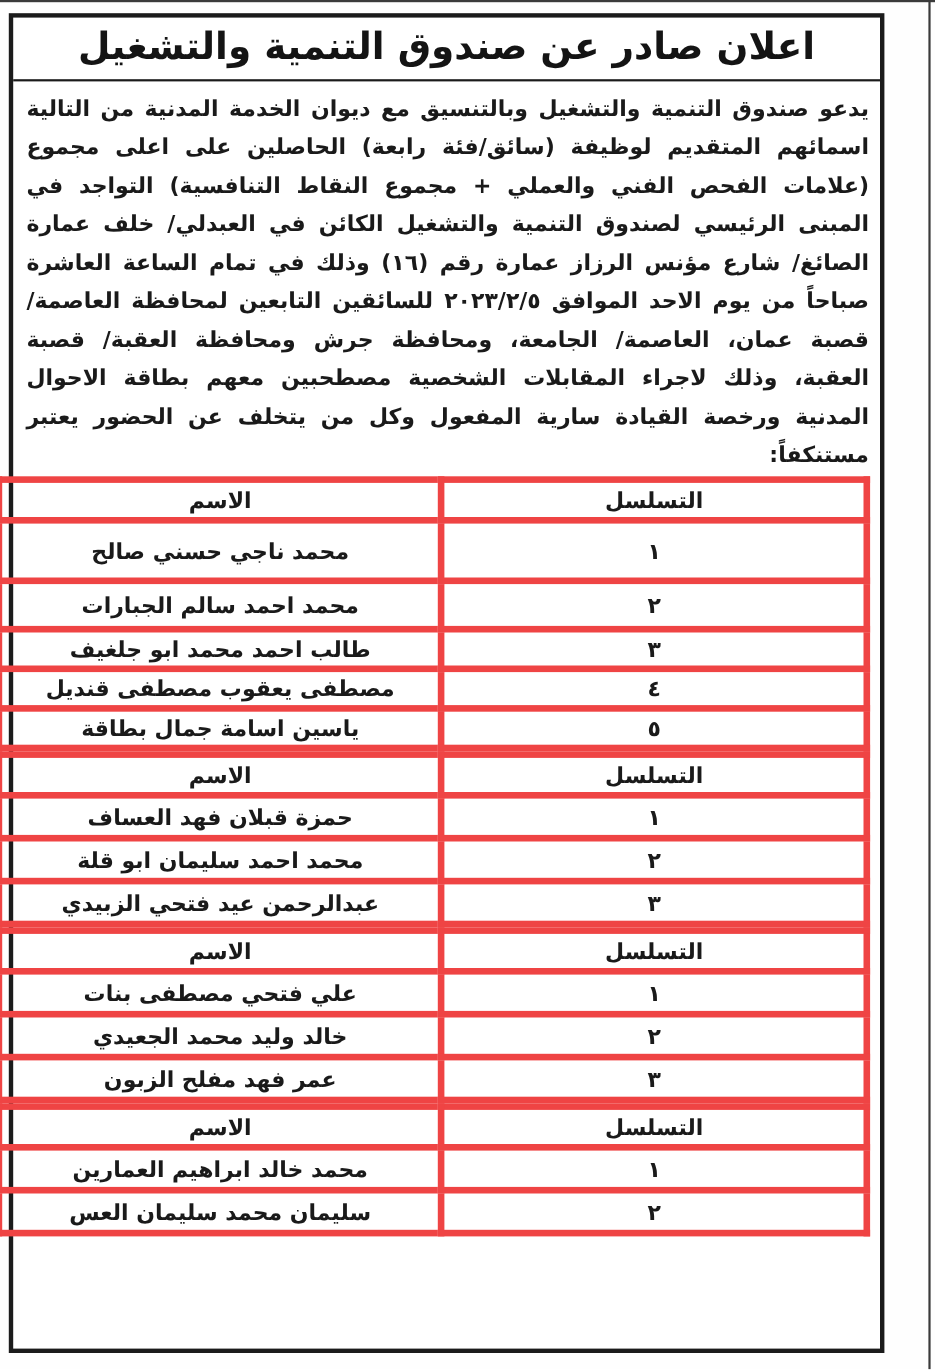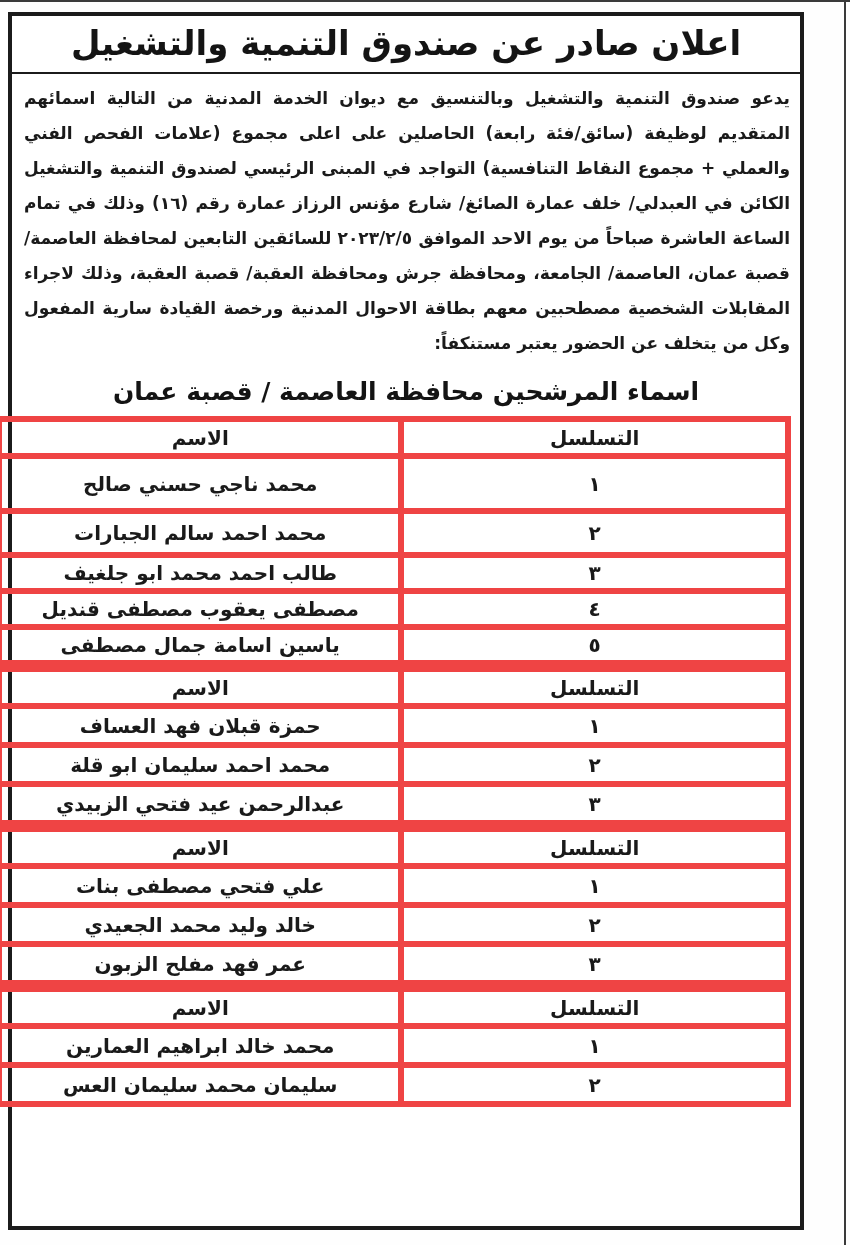--- a/index.html
+++ b/index.html
@@ -42,21 +42,21 @@
     text-align: center;
     font-size: 34px;
     font-weight: bold;
     color: #141414;
     padding: 7px 10px 9px;
     border-bottom: 2px solid #1b1b1b;
     letter-spacing: 0;
   }
   .doc-body {
     padding: 7px 10px 2px 12px;
-    font-size: 17px;
+    font-size: 20px;
     font-weight: bold;
     color: #1a1a1a;
     line-height: 35px;
     text-align: justify;
   }
   .section-heading {
     text-align: center;
     font-size: 25px;
     font-weight: bold;
     color: #141414;
@@ -95,21 +95,20 @@
 <div class="page">
   <div class="top-rule"></div>
   <div class="right-rule"></div>
 
   <div class="doc-box">
 
     <div class="doc-title">اعلان صادر عن صندوق التنمية والتشغيل</div>
 
     <div class="doc-body">يدعو صندوق التنمية والتشغيل وبالتنسيق مع ديوان الخدمة المدنية من التالية اسمائهم المتقديم لوظيفة (سائق/فئة رابعة) الحاصلين على اعلى مجموع (علامات الفحص الفني والعملي + مجموع النقاط التنافسية) التواجد في المبنى الرئيسي لصندوق التنمية والتشغيل الكائن في العبدلي/ خلف عمارة الصائغ/ شارع مؤنس الرزاز عمارة رقم (١٦) وذلك في تمام الساعة العاشرة صباحاً من يوم الاحد الموافق ٢٠٢٣/٢/٥ للسائقين التابعين لمحافظة العاصمة/ قصبة عمان، العاصمة/ الجامعة، ومحافظة جرش ومحافظة العقبة/ قصبة العقبة، وذلك لاجراء المقابلات الشخصية مصطحبين معهم بطاقة الاحوال المدنية ورخصة القيادة سارية المفعول وكل من يتخلف عن الحضور يعتبر مستنكفاً:</div>
 
-    <div class="section-heading">اسماء المرشحين محافظة العاصمة / قصبة عمان</div>
     <table class="cand-table t-amman">
       <thead>
         <tr>
           <th class="col-serial">التسلسل</th>
           <th class="col-name">الاسم</th>
         </tr>
       </thead>
       <tbody>
         <tr>
           <td>١</td>
@@ -122,21 +121,21 @@
         <tr>
           <td>٣</td>
           <td>طالب احمد محمد ابو جلغيف</td>
         </tr>
         <tr>
           <td>٤</td>
           <td>مصطفى يعقوب مصطفى قنديل</td>
         </tr>
         <tr>
           <td>٥</td>
-          <td>ياسين اسامة جمال مصطفى</td>
+          <td>ياسين اسامة جمال بطاقة</td>
         </tr>
       </tbody>
     </table>
 
     <table class="cand-table t-university">
       <thead>
         <tr>
           <th class="col-serial">التسلسل</th>
           <th class="col-name">الاسم</th>
         </tr>

